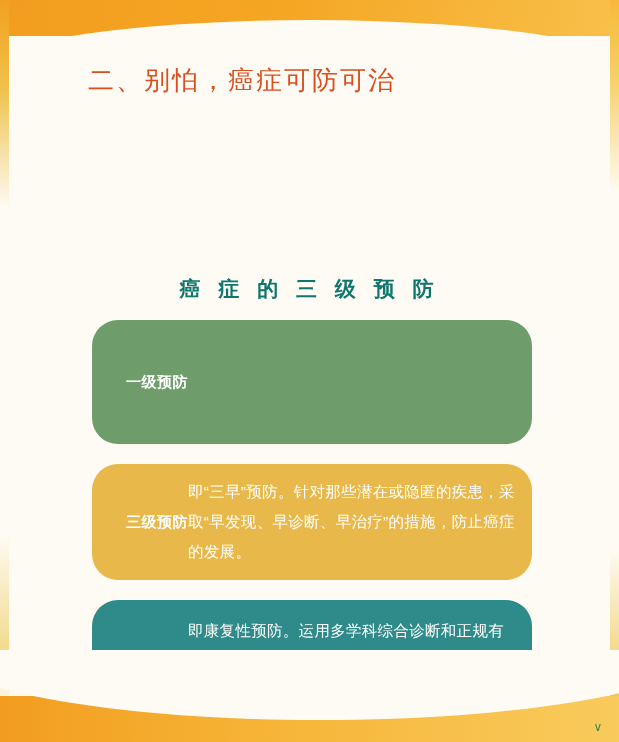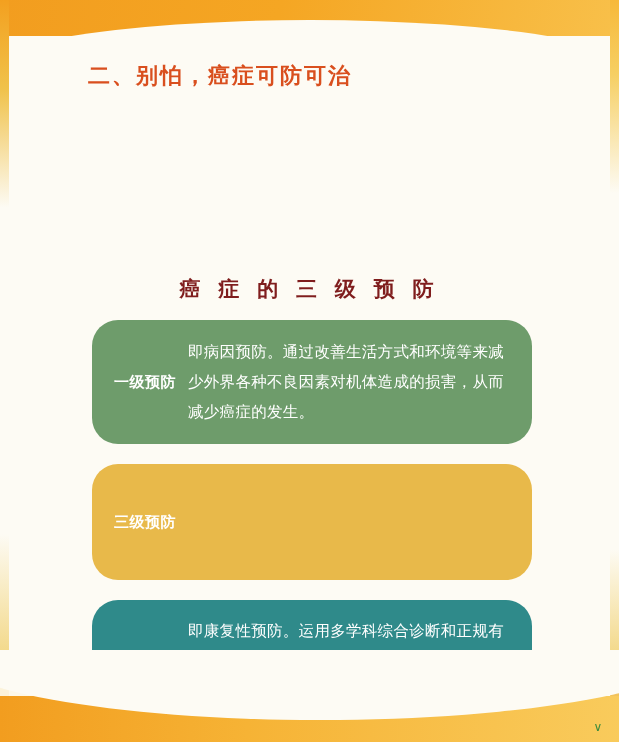--- a/index.html
+++ b/index.html
@@ -81,22 +81,22 @@
     height: 44px;
     background: #fdf7e8;
     border-radius: 0 0 60% 90% / 0 0 100% 100%;
     opacity: 0.9;
   }
   
   .heading {
     position: absolute;
     top: 46px;
     left: 88px;
-    font-size: 22px;
-    font-weight: bold;
+    font-size: 26px;
+    font-weight: normal;
     color: #d94f1e;
     letter-spacing: 2px;
     white-space: nowrap;
     text-align: center;
   }
   
   .para {
     position: absolute;
     top: 100px;
     left: 62px;
@@ -110,38 +110,38 @@
   }
   
   .section-title {
     position: absolute;
     top: 275px;
     left: 0;
     width: 619px;
     text-align: center;
     font-size: 21px;
     font-weight: bold;
-    color: #7f1d1d;
+    color: #0f766e;
     letter-spacing: 6px;
   }
   
   .card {
     position: absolute;
     left: 92px;
     width: 440px;
     border-radius: 26px;
     display: flex;
     align-items: center;
     box-sizing: border-box;
     padding: 14px 16px 14px 10px;
   }
   .card .label {
     width: 86px;
     min-width: 86px;
-    text-align: center;
+    text-align: right;
     font-size: 15px;
     font-weight: bold;
     color: #ffffff;
     letter-spacing: 0.5px;
   }
   .card .text {
     flex: 1;
     font-size: 15.5px;
     line-height: 30px;
     color: #ffffff;
@@ -185,25 +185,25 @@
   <div class="left-strip"></div>
   <div class="right-strip"></div>
 
   <h1 class="heading">二、别怕，癌症可防可治</h1>
 
 
   <div class="section-title">癌 症 的 三 级 预 防</div>
 
   <div class="card" id="card-0">
     <div class="label">一级预防</div>
-    <div class="text">即病因预防。通过改善生活方式和环境等来减少外界各种不良因素对机体造成的损害，从而减少癌症的发生。</div>
   </div>
 
   <div class="card" id="card-1">
     <div class="label">三级预防</div>
+    <div class="text">即“三早”预防。针对那些潜在或隐匿的疾患，采取“早发现、早诊断、早治疗”的措施，防止癌症的发展。</div>
   </div>
 
   <div class="card" id="card-2">
     <div class="label">三级预防</div>
     <div class="text">即康复性预防。运用多学科综合诊断和正规有效的治疗方法，阻止病情恶化，促进身心康复，延长生存时间。</div>
   </div>
 
   <div class="bottom-curve2"></div>
   <div class="bottom-band"></div>
   <div class="bottom-curve"></div>

